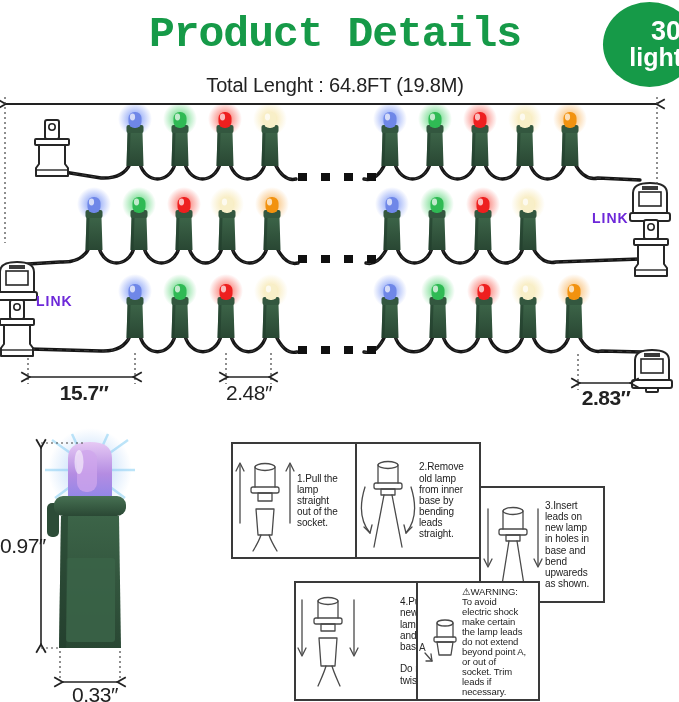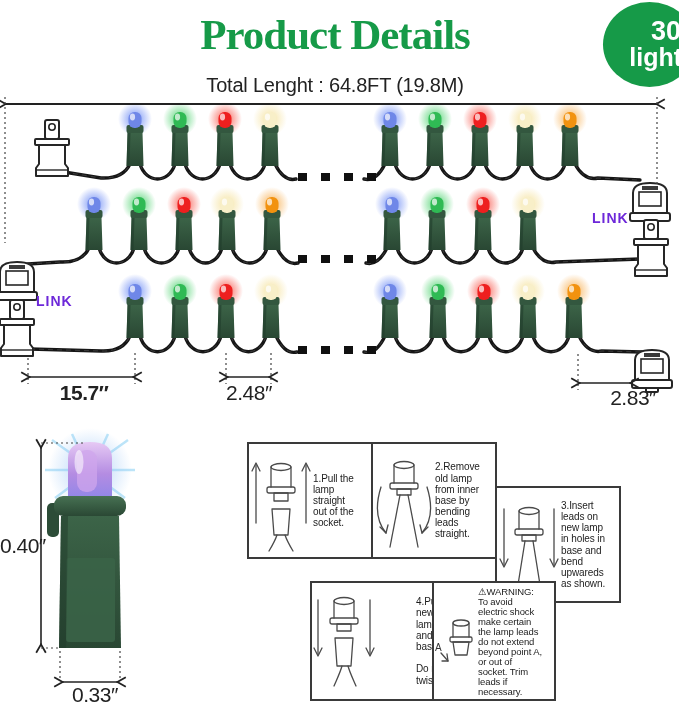--- a/index.html
+++ b/index.html
@@ -2,33 +2,33 @@
 <html><head>
 <meta charset="utf-8">
 <style>
   html,body{margin:0;padding:0;background:#fff;}
   #page{position:relative;width:679px;height:702px;background:#fff;overflow:hidden;
         font-family:"Liberation Sans",sans-serif;color:#1c1c1c;}
   .abs{position:absolute;}
   #scene{position:absolute;left:0;top:0;}
   .title{left:120px;top:10px;width:430px;text-align:center;font-size:43px;font-weight:bold;
          letter-spacing:-1px;color:var(--brand-green,#169a48);
-         font-family:Liberation Serif, serif;}
+         font-family:Liberation Mono, monospace;}
   .badge{left:603px;top:2px;width:93px;height:85px;border-radius:50%;
          background:var(--brand-green,#169a48);color:#ffffff;text-align:right;
          font-weight:bold;line-height:1.0;}
   .badge .b1{font-size:27px;padding-top:16px;}
   .badge .b2{font-size:25px;}
   .total{left:120px;top:74px;width:430px;text-align:center;font-size:20px;
          letter-spacing:-0.2px;color:#222;}
   .meas{font-size:21px;color:#222;letter-spacing:-0.5px;}
   .link{font-weight:bold;font-size:14px;letter-spacing:1px;color:#6d28d9;}
   .panel-row{position:absolute;display:flex;background:#fff;}
   .panel{border:2px solid #3a3a3a;box-sizing:border-box;display:flex;align-items:center;
-         background:#fff;margin-left:16px;}
+         background:#fff;}
   .panel + .panel{margin-left:-2px;}
   .panel svg{flex:0 0 auto;}
   .ptext{font-size:10px;line-height:1.12;color:#1c1c1c;white-space:pre-line;
          letter-spacing:-0.1px;}
   .warntext{font-size:9.5px;line-height:1.06;white-space:pre-line;letter-spacing:-0.1px;
             padding-top:2px;}
   .lineart{stroke:#4a4a4a;stroke-width:1.3;fill:none;stroke-linecap:round;stroke-linejoin:round;}
 </style>
 </head>
 <body>
@@ -421,22 +421,22 @@
     <div class="b1">300</div>
     <div class="b2">lights</div>
   </div>
   <div class="abs total">Total Lenght : 64.8FT (19.8M)</div>
 
   <div class="abs link" style="left:592px;top:210px;">LINK</div>
   <div class="abs link" style="left:36px;top:293px;">LINK</div>
 
   <div class="abs meas" style="left:34px;top:381px;width:100px;text-align:center;font-weight:bold;">15.7″</div>
   <div class="abs meas" style="left:199px;top:381px;width:100px;text-align:center;">2.48″</div>
-  <div class="abs meas" style="left:556px;top:386px;width:100px;text-align:right;">2.83″</div>
-  <div class="abs meas" style="left:0px;top:534px;width:38px;text-align:right;">0.40″</div>
+  <div class="abs meas" style="left:556px;top:386px;width:100px;text-align:center;font-weight:bold;">2.83″</div>
+  <div class="abs meas" style="left:0px;top:534px;width:38px;text-align:right;">0.97″</div>
   <div class="abs meas" style="left:55px;top:683px;width:80px;text-align:center;">0.33″</div>
 
   <div class="panel-row" style="left:231px;top:442px;">
     <div class="panel" style="width:126px;height:117px;">
       <svg width="64" height="104" viewBox="0 0 64 104">
         <g class="lineart">
           <line x1="7" y1="74" x2="7" y2="16"></line>
             <path d="M3,22 L7,14 L11,22"></path>
           <line x1="57" y1="74" x2="57" y2="16"></line>
             <path d="M53,22 L57,14 L61,22"></path>

